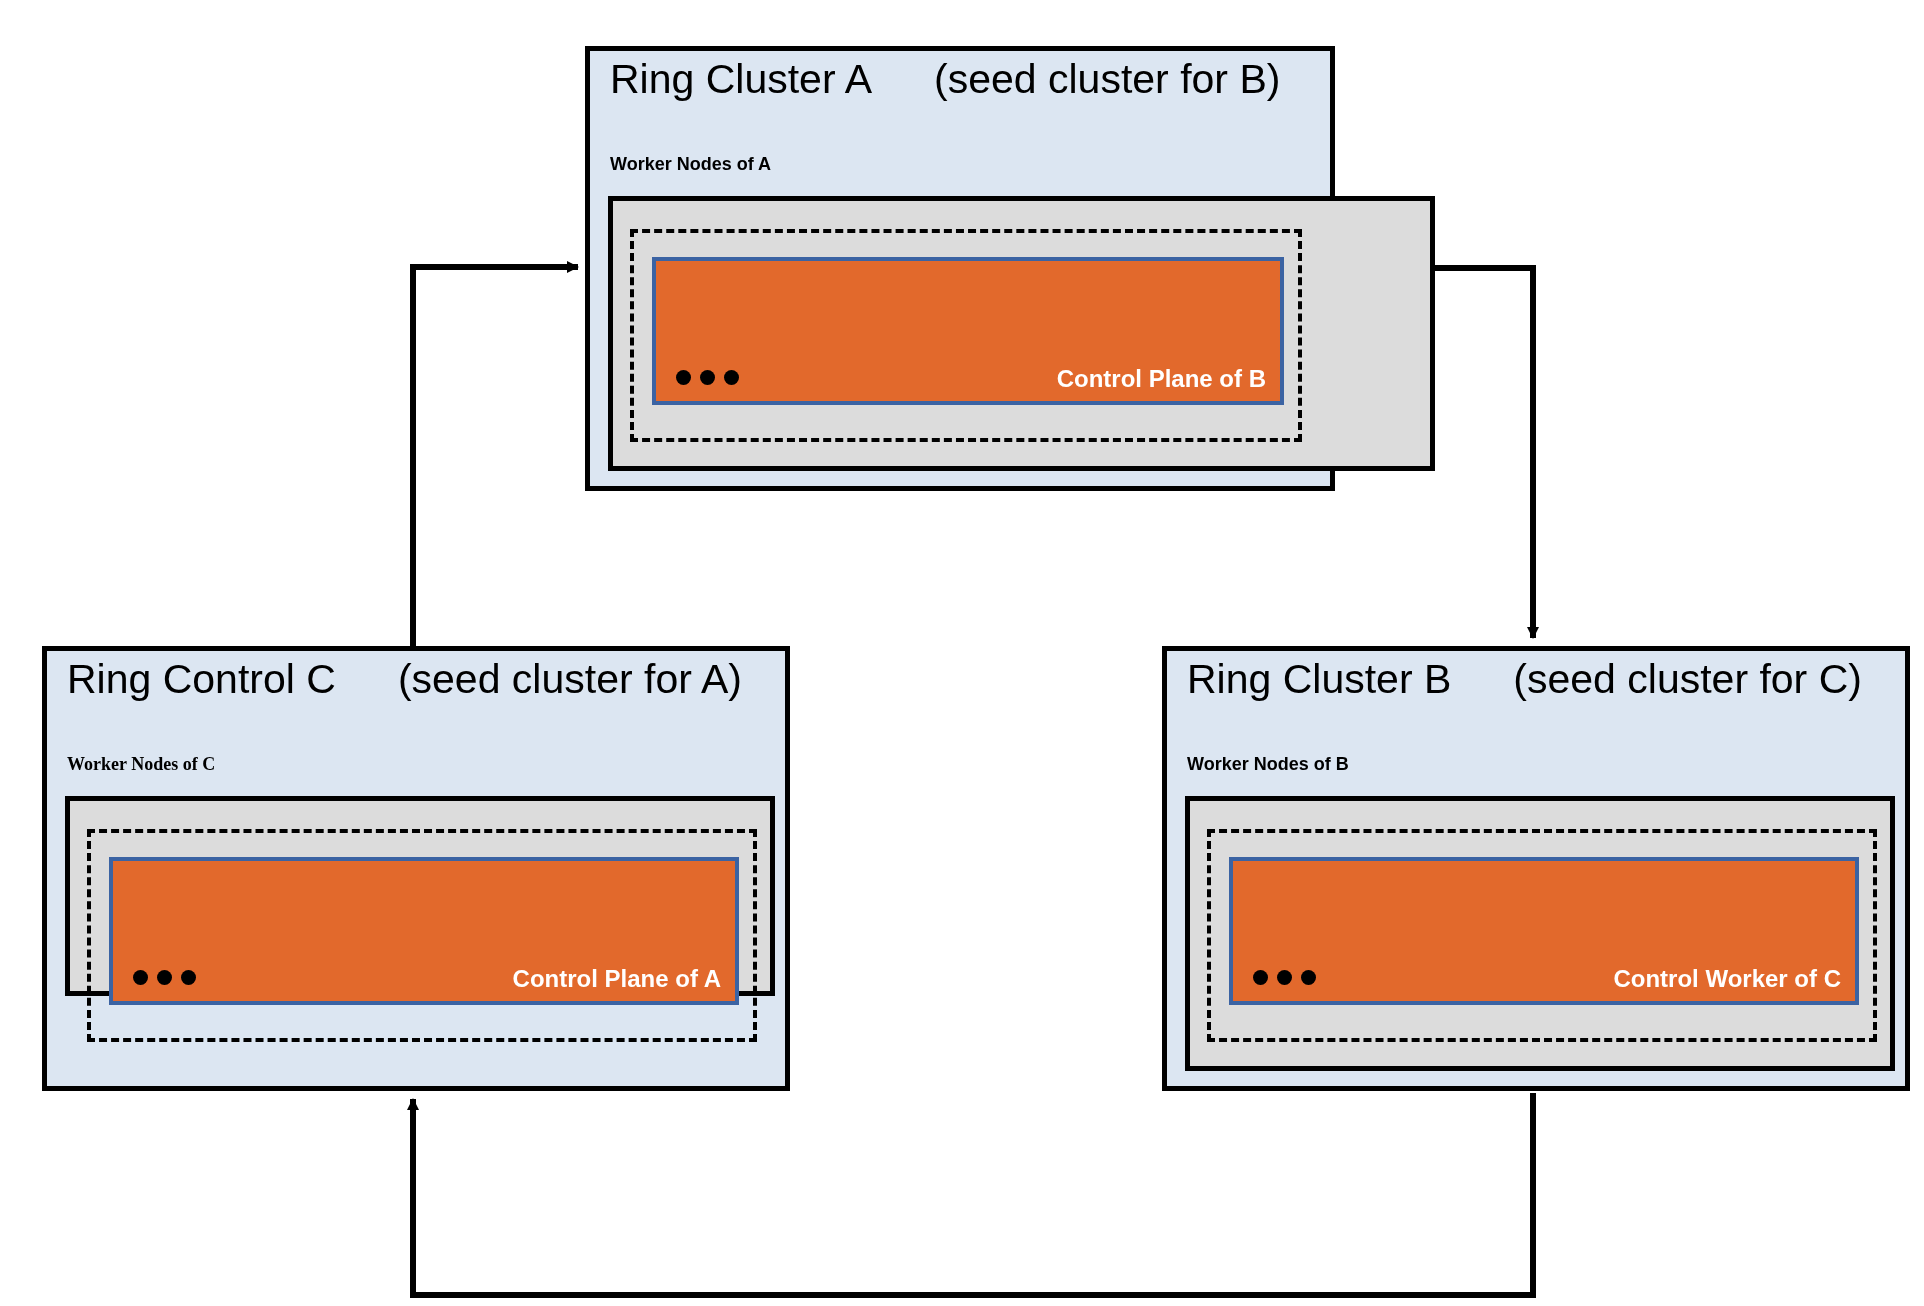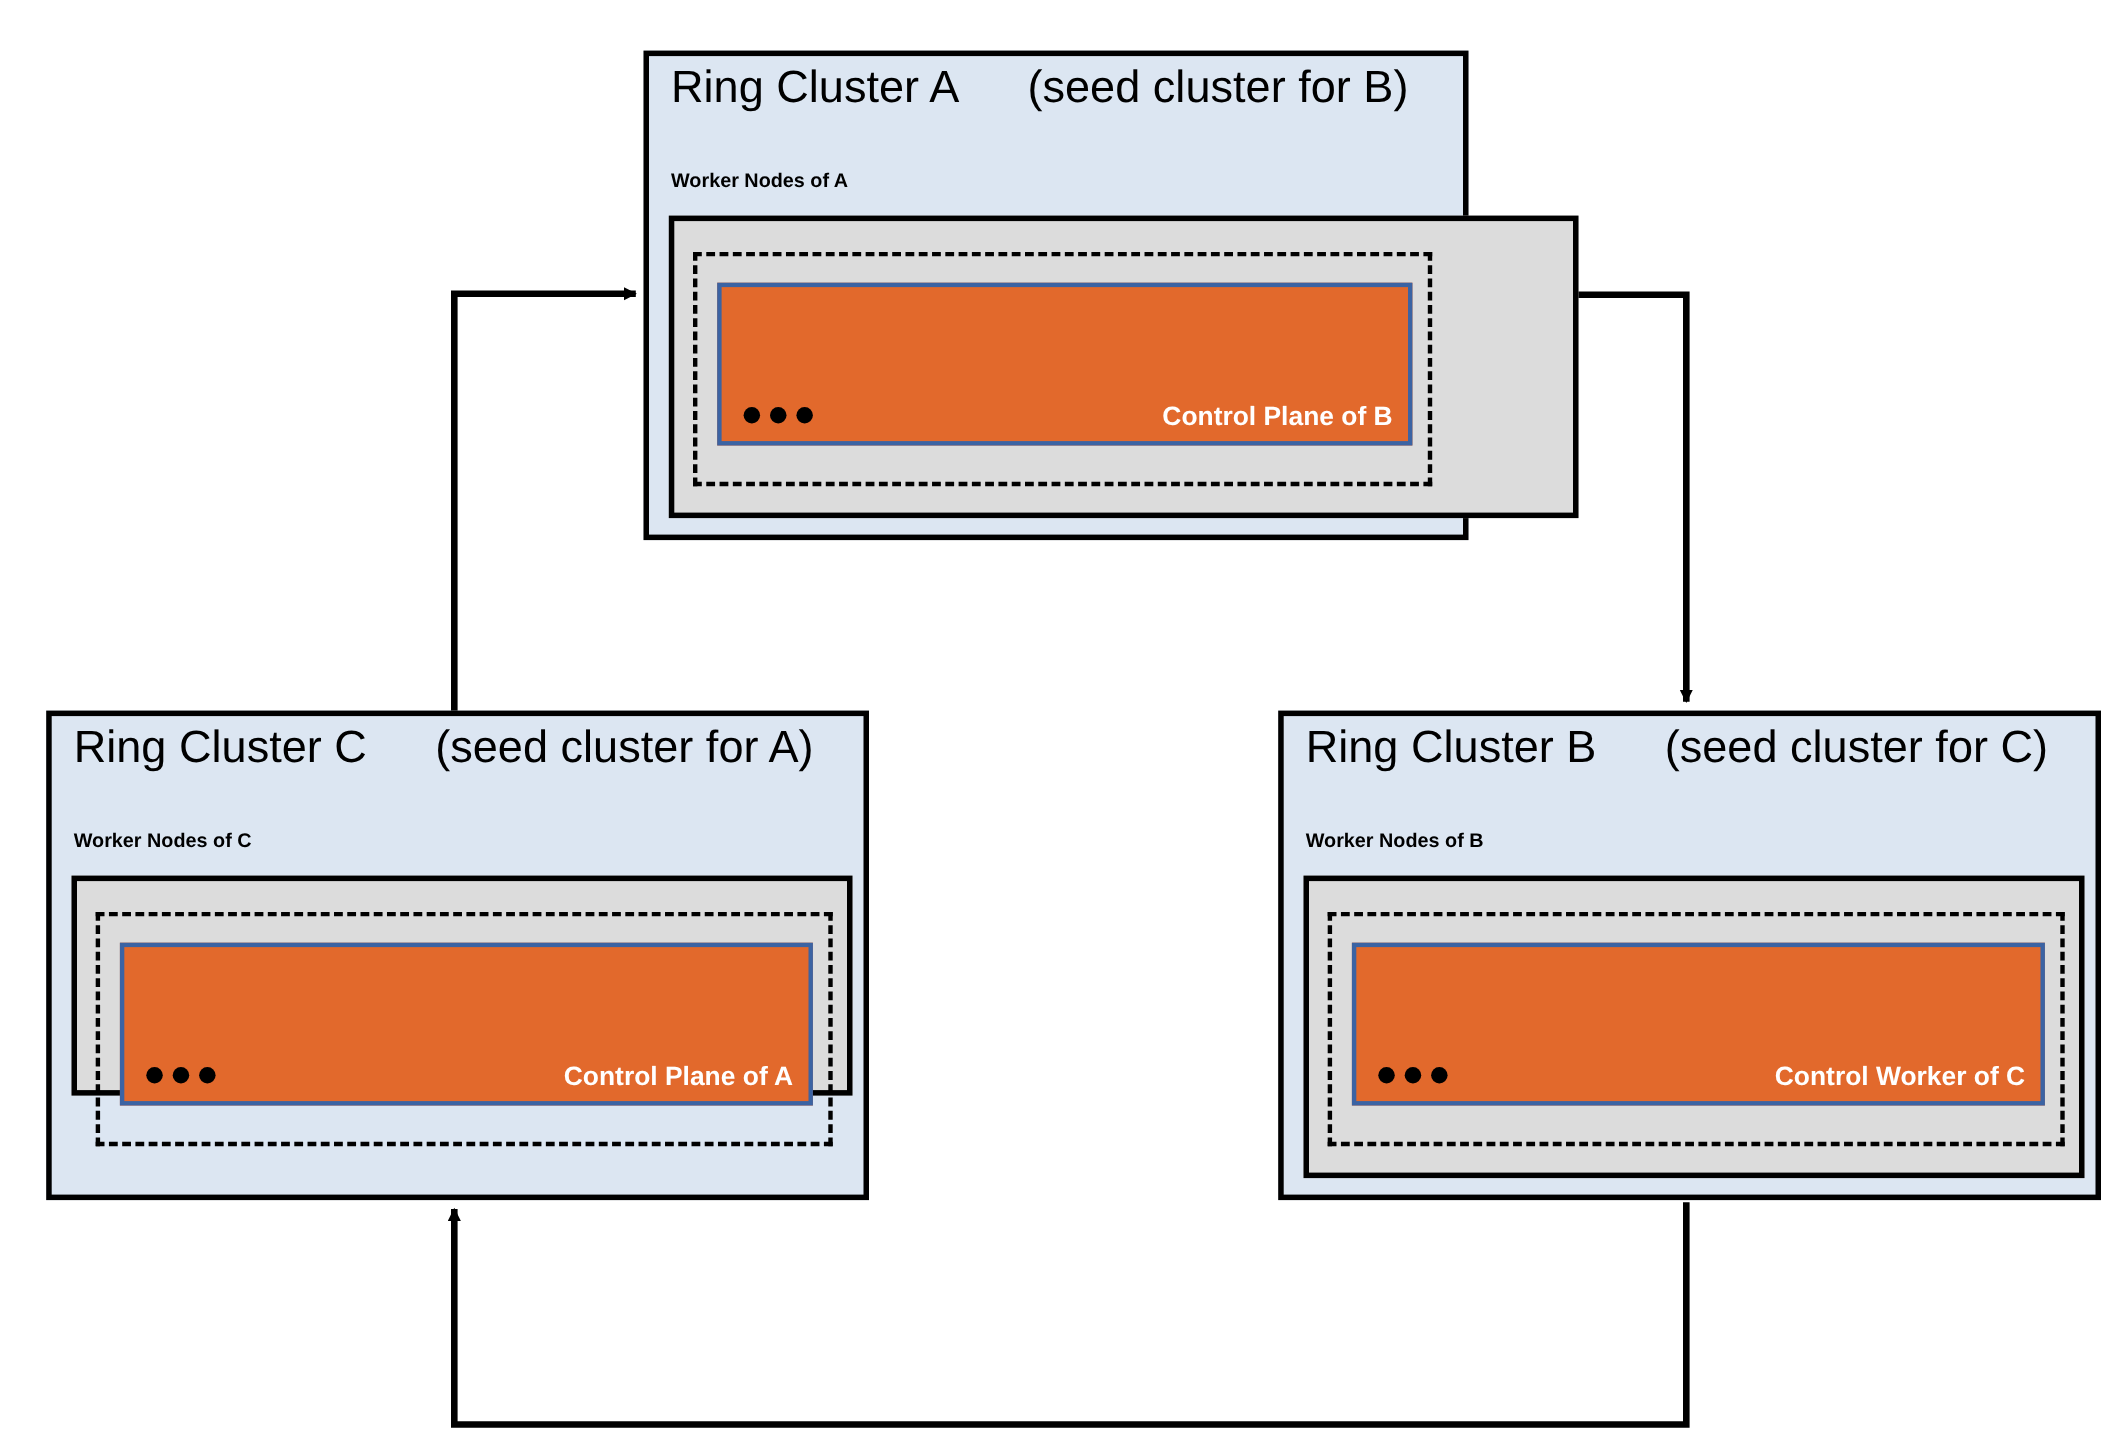--- a/index.html
+++ b/index.html
@@ -117,21 +117,21 @@
 
   
   #cluster-a      { left: 585px;  top: 30px;  width: 750px;  height: 445px; }
   #cluster-a .worker-label { top: 103px; }
   #cluster-a .worker-box   { left: 18px;  top: 145px; width: 827px; height: 275px; }
   #cluster-a .dashed-box   { left: 17px;  top: 28px;  width: 672px; height: 213px; }
   #cluster-a .control-plane{ left: 18px;  top: 24px;  width: 632px; height: 148px; }
 
   
   #cluster-c      { left: 42px;   top: 630px; width: 748px;  height: 445px; }
-  #cluster-c .worker-label { top: 103px; }
+  #cluster-c .worker-label { top: 103px; font-family: Liberation Serif, serif; }
   #cluster-c .worker-box   { left: 18px;  top: 145px; width: 710px; height: 200px; }
   #cluster-c .dashed-box   { left: 17px;  top: 28px;  width: 670px; height: 213px; }
   #cluster-c .control-plane{ left: 18px;  top: 24px;  width: 630px; height: 148px; }
 
   
   #cluster-b      { left: 1162px; top: 630px; width: 748px;  height: 445px; padding-left: 46px; }
   #cluster-b .worker-label { top: 103px; }
   #cluster-b .worker-box   { left: 18px;  top: 145px; width: 710px; height: 275px; }
   #cluster-b .dashed-box   { left: 17px;  top: 28px;  width: 670px; height: 213px; }
   #cluster-b .control-plane{ left: 18px;  top: 24px;  width: 630px; height: 148px; }
@@ -177,21 +177,21 @@
               <span></span>
           </div>
           <div class="cp-label">Control Plane of B</div>
         </div>
       </div>
     </div>
   </div>
 
   <div class="ring-cluster" id="cluster-c">
     <div class="cluster-title">
-      <span>Ring Cluster C</span><span class="seed-part">(seed cluster for A)</span>
+      <span>Ring Control C</span><span class="seed-part">(seed cluster for A)</span>
     </div>
 
     <div class="worker-label">Worker Nodes of C</div>
 
     <div class="worker-box">
       <div class="dashed-box">
         <div class="control-plane">
           <div class="ellipsis-dots">
             <span></span>
               <span></span>

